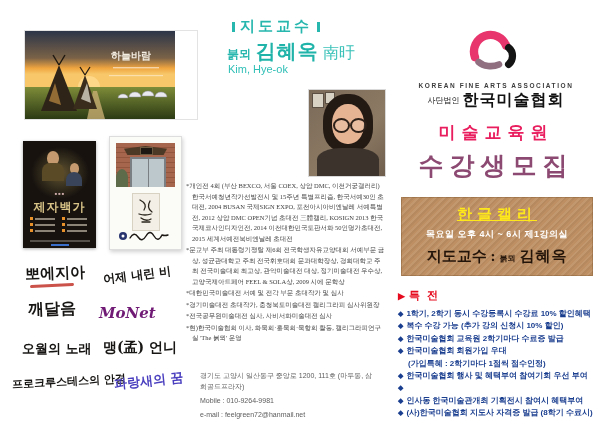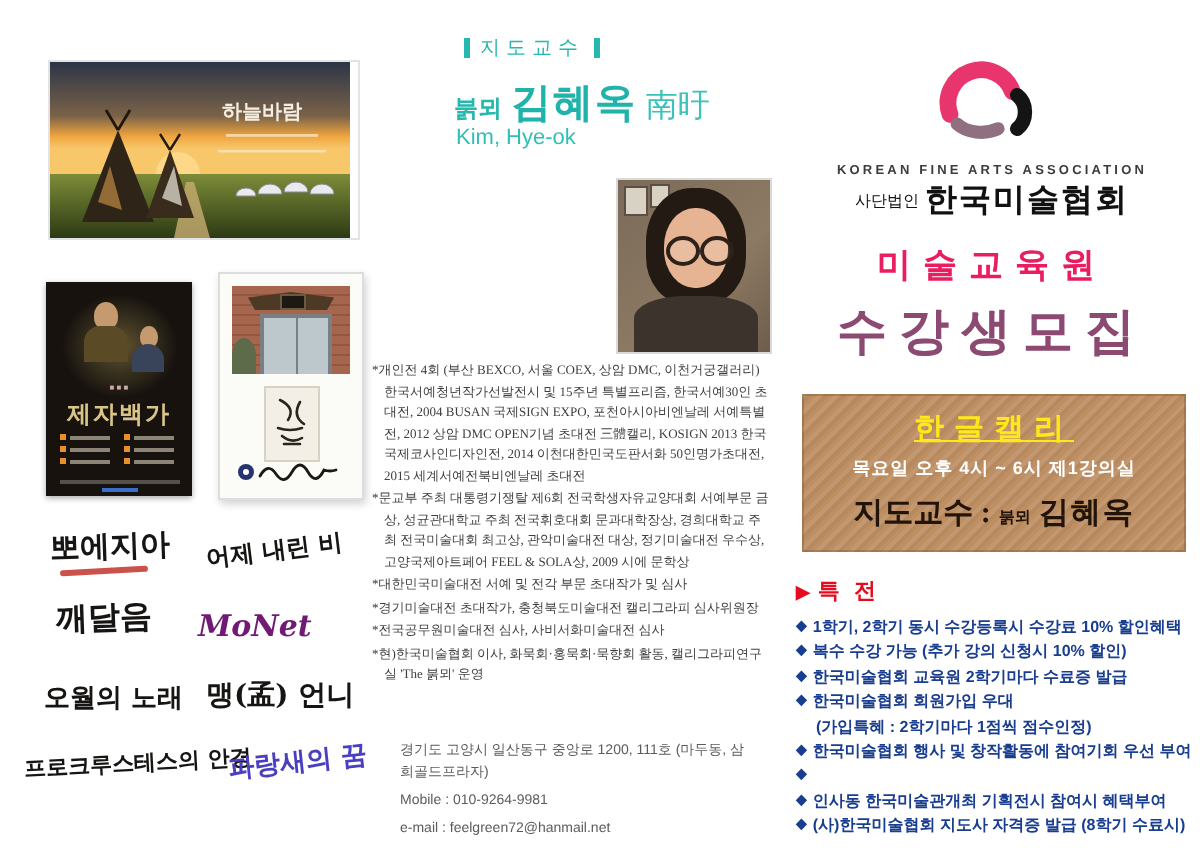--- a/index.html
+++ b/index.html
@@ -1,21 +1,21 @@
 <!DOCTYPE html>
 <html><head>
 <meta charset="utf-8">
 <style>
   html,body{margin:0;padding:0;background:#fff;}
   .page{position:relative;width:600px;height:428px;background:#ffffff;overflow:hidden;
         font-family:"Liberation Sans",sans-serif;color:#222;}
   .abs{position:absolute;}
 
   
-  .poster-sky{left:25px;top:31px;width:154px;height:88px;box-shadow:0 0 0 1px #e3e3e3;}
+  .poster-sky{left:25px;top:31px;width:172px;height:88px;box-shadow:0 0 0 1px #e3e3e3;}
   .poster-jeja{left:23px;top:141px;width:73px;height:107px;background:#17120e;
                box-shadow:0 1px 3px rgba(0,0,0,.35);overflow:hidden;}
   .jeja-glow{position:absolute;left:8px;top:6px;width:58px;height:52px;border-radius:50%;
              background:radial-gradient(closest-side,#6b5a33 0%,#3a3320 55%,transparent 100%);opacity:.9;}
   .jeja-head{position:absolute;width:12px;height:14px;border-radius:50% 50% 45% 45%;background:#c49a6e;}
   .jeja-body{position:absolute;width:22px;height:18px;border-radius:8px 8px 0 0;background:#4a3d22;}
   .jeja-title{position:absolute;left:0;top:58px;width:100%;text-align:center;color:#d9c488;
               font-weight:bold;font-size:12px;letter-spacing:1px;font-family:"Liberation Serif",serif;}
   .jeja-sub{position:absolute;left:0;top:50px;width:100%;text-align:center;color:#caa;font-size:4px;}
   .jeja-list{position:absolute;left:7px;top:76px;width:60px;display:grid;
@@ -39,21 +39,21 @@
   .card-bush{position:absolute;left:0px;top:26px;width:12px;height:18px;border-radius:50% 50% 0 0;background:#5d6b4a;}
   .card-calli{position:absolute;left:22px;top:56px;width:26px;height:36px;background:#f3efe6;
      border:1px solid #d8d2c2;display:flex;align-items:center;justify-content:center;}
   .card-calli svg{display:block;}
   .card-sig{position:absolute;left:8px;bottom:7px;width:55px;height:12px;}
 
   .calli-item{position:absolute;font-family:"DejaVu Serif","Liberation Serif",serif;
       font-weight:bold;color:#171513;white-space:nowrap;}
   .flourish{position:absolute;width:44px;height:3px;background:#c2342a;border-radius:2px;
       transform:rotate(-3deg);opacity:.85;}
-  .sec-label{left:227px;top:17px;font-size:10px;font-weight:normal;letter-spacing:3px;
+  .sec-label{left:227px;top:17px;font-size:15px;font-weight:bold;letter-spacing:3px;
      color:#27b7ae;display:flex;align-items:center;font-family:"Liberation Serif",serif;}
   .sec-label .bar{display:inline-block;width:3px;height:10px;background:#27b7ae;margin:0 5px;}
   .name-row{left:227px;top:38px;white-space:nowrap;}
   .pen-name{font-size:12px;font-family:"DejaVu Serif","Liberation Serif",serif;font-weight:bold;color:#27b7ae;}
   .big-name{font-size:20px;font-weight:bold;color:#1fb3a9;letter-spacing:1px;}
   .hanja{font-size:16px;color:#3cc2b9;font-family:"Liberation Serif",serif;}
   .en-name{left:228px;top:63px;font-size:11px;color:#2fbfb6;}
   .photo{left:309px;top:90px;width:76px;height:86px;overflow:hidden;
      background:linear-gradient(135deg,#7a6a58 0%,#8d7a64 60%,#6e5d4c 100%);box-shadow:0 0 0 1px #d9d9d9;}
   .ph-frame{position:absolute;background:#d8d2c4;border:1px solid #5a4f42;}
@@ -286,21 +286,21 @@
       </div>
     <div class="b-item">
         <span class="dia">◆</span>
         <span>한국미술협회 회원가입 우대</span>
       </div>
     <div class="b-item b-sub">
         <span>(가입특혜 : 2학기마다 1점씩 점수인정)</span>
       </div>
     <div class="b-item">
         <span class="dia">◆</span>
-        <span>한국미술협회 행사 및 창작활동에 참여기회 우선 부여</span>
+        <span>한국미술협회 행사 및 혜택부여 참여기회 우선 부여</span>
       </div>
     <div class="b-item">
         <span class="dia">◆</span>
       </div>
     <div class="b-item">
         <span class="dia">◆</span>
         <span>인사동 한국미술관개최 기획전시 참여시 혜택부여</span>
       </div>
     <div class="b-item">
         <span class="dia">◆</span>

